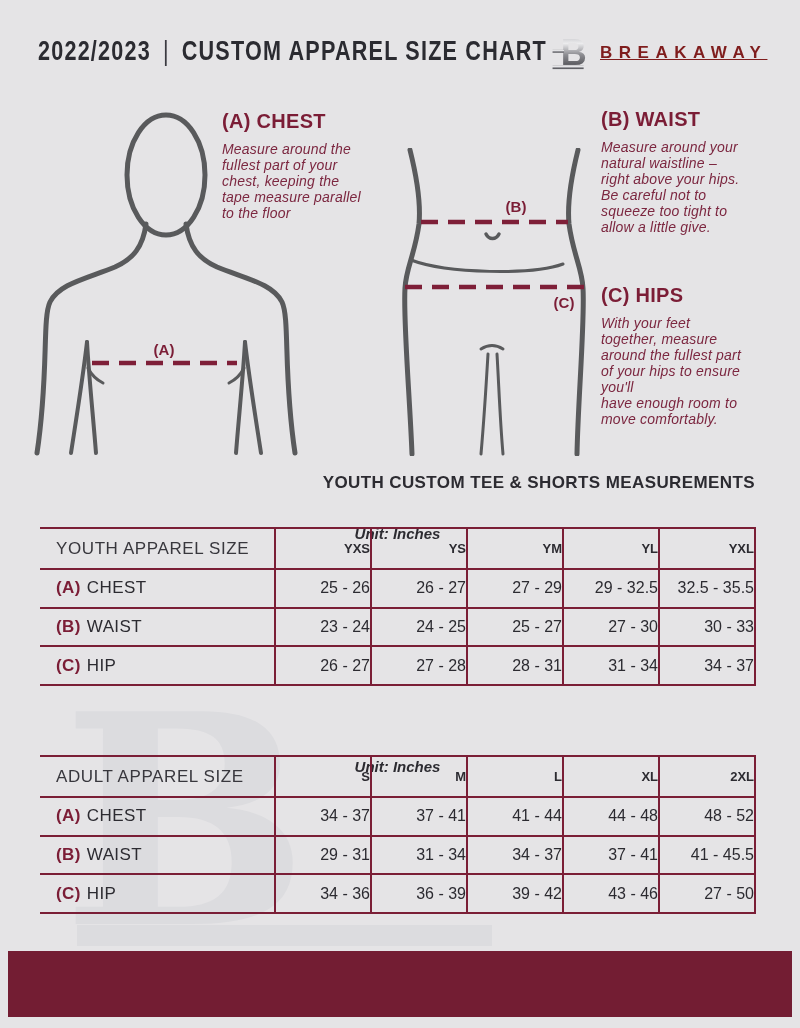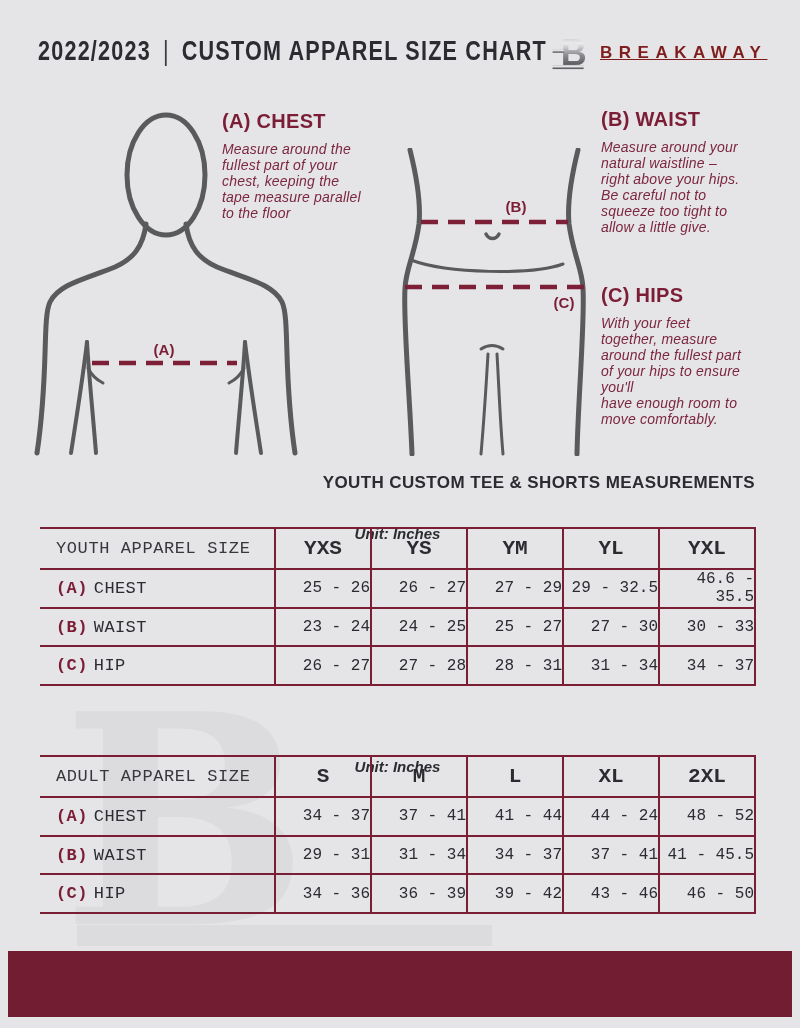--- a/index.html
+++ b/index.html
@@ -49,29 +49,29 @@
   
   .tbl-title{position:absolute;left:40px;width:715px;text-align:right;
     font-weight:600;font-size:17px;letter-spacing:.4px;color:var(--ink);}
   .tbl-unit{position:absolute;left:40px;width:715px;text-align:center;
     font-style:italic;font-weight:600;font-size:15px;color:var(--ink);margin-top:28px;}
   table.sizetable{position:absolute;left:40px;width:715px;border-collapse:collapse;table-layout:fixed;}
   .sizetable col.c-label{width:235px;}
   .sizetable col.c-size{width:96px;}
   .sizetable th,.sizetable td{
     border-top:2px solid var(--maroon);border-bottom:2px solid var(--maroon);
-    padding:0;vertical-align:middle;background:transparent;font-family:Liberation Mono, monospace;
+    padding:0;vertical-align:middle;background:transparent;
   }
   .sizetable tr > *:nth-child(n+2){border-left:2px solid var(--maroon);}
   .sizetable tr > *:last-child{border-right:2px solid var(--maroon);}
   .sizetable thead tr{height:41px;}
   .sizetable tbody tr{height:38.7px;}
   th.tlabel{text-align:left;padding-left:16px;font-weight:normal;font-size:17px;
     letter-spacing:.6px;color:#38373d;}
-  th.tsize{text-align:center;font-weight:bold;font-size:21px;color:var(--ink);}
+  th.tsize{text-align:right;font-weight:bold;font-size:13px;color:var(--ink);}
   td.tname{text-align:left;padding-left:16px;font-size:17px;color:var(--ink);letter-spacing:.4px;}
   td.tname .key{font-weight:bold;color:#7b1d36;margin-right:6px;}
   td.tval{text-align:right;font-size:16px;color:var(--ink);}
   
   .footer-bar{position:absolute;left:8px;top:951px;width:784px;height:66px;
     background:var(--maroon-deep);}
   svg text{font-family:"Liberation Sans",sans-serif;}
 </style>
 </head>
 <body>
@@ -195,21 +195,21 @@
       </thead>
       <tbody>
         <tr>
           <td class="tname">
             <span class="key">(A)</span><span>CHEST</span>
           </td>
           <td class="tval">25 - 26</td>
           <td class="tval">26 - 27</td>
           <td class="tval">27 - 29</td>
           <td class="tval">29 - 32.5</td>
-          <td class="tval">46.6 - 35.5</td>
+          <td class="tval">32.5 - 35.5</td>
         </tr>
         <tr>
           <td class="tname">
             <span class="key">(B)</span><span>WAIST</span>
           </td>
           <td class="tval">23 - 24</td>
           <td class="tval">24 - 25</td>
           <td class="tval">25 - 27</td>
           <td class="tval">27 - 30</td>
           <td class="tval">30 - 33</td>
@@ -249,42 +249,42 @@
         </tr>
       </thead>
       <tbody>
         <tr>
           <td class="tname">
             <span class="key">(A)</span><span>CHEST</span>
           </td>
           <td class="tval">34 - 37</td>
           <td class="tval">37 - 41</td>
           <td class="tval">41 - 44</td>
-          <td class="tval">44 - 24</td>
+          <td class="tval">44 - 48</td>
           <td class="tval">48 - 52</td>
         </tr>
         <tr>
           <td class="tname">
             <span class="key">(B)</span><span>WAIST</span>
           </td>
           <td class="tval">29 - 31</td>
           <td class="tval">31 - 34</td>
           <td class="tval">34 - 37</td>
           <td class="tval">37 - 41</td>
           <td class="tval">41 - 45.5</td>
         </tr>
         <tr>
           <td class="tname">
             <span class="key">(C)</span><span>HIP</span>
           </td>
           <td class="tval">34 - 36</td>
           <td class="tval">36 - 39</td>
           <td class="tval">39 - 42</td>
           <td class="tval">43 - 46</td>
-          <td class="tval">46 - 50</td>
+          <td class="tval">27 - 50</td>
         </tr>
       </tbody>
     </table>
 
     <div class="footer-bar"></div>
 
   </div>
 </div>
 
 </body></html>

